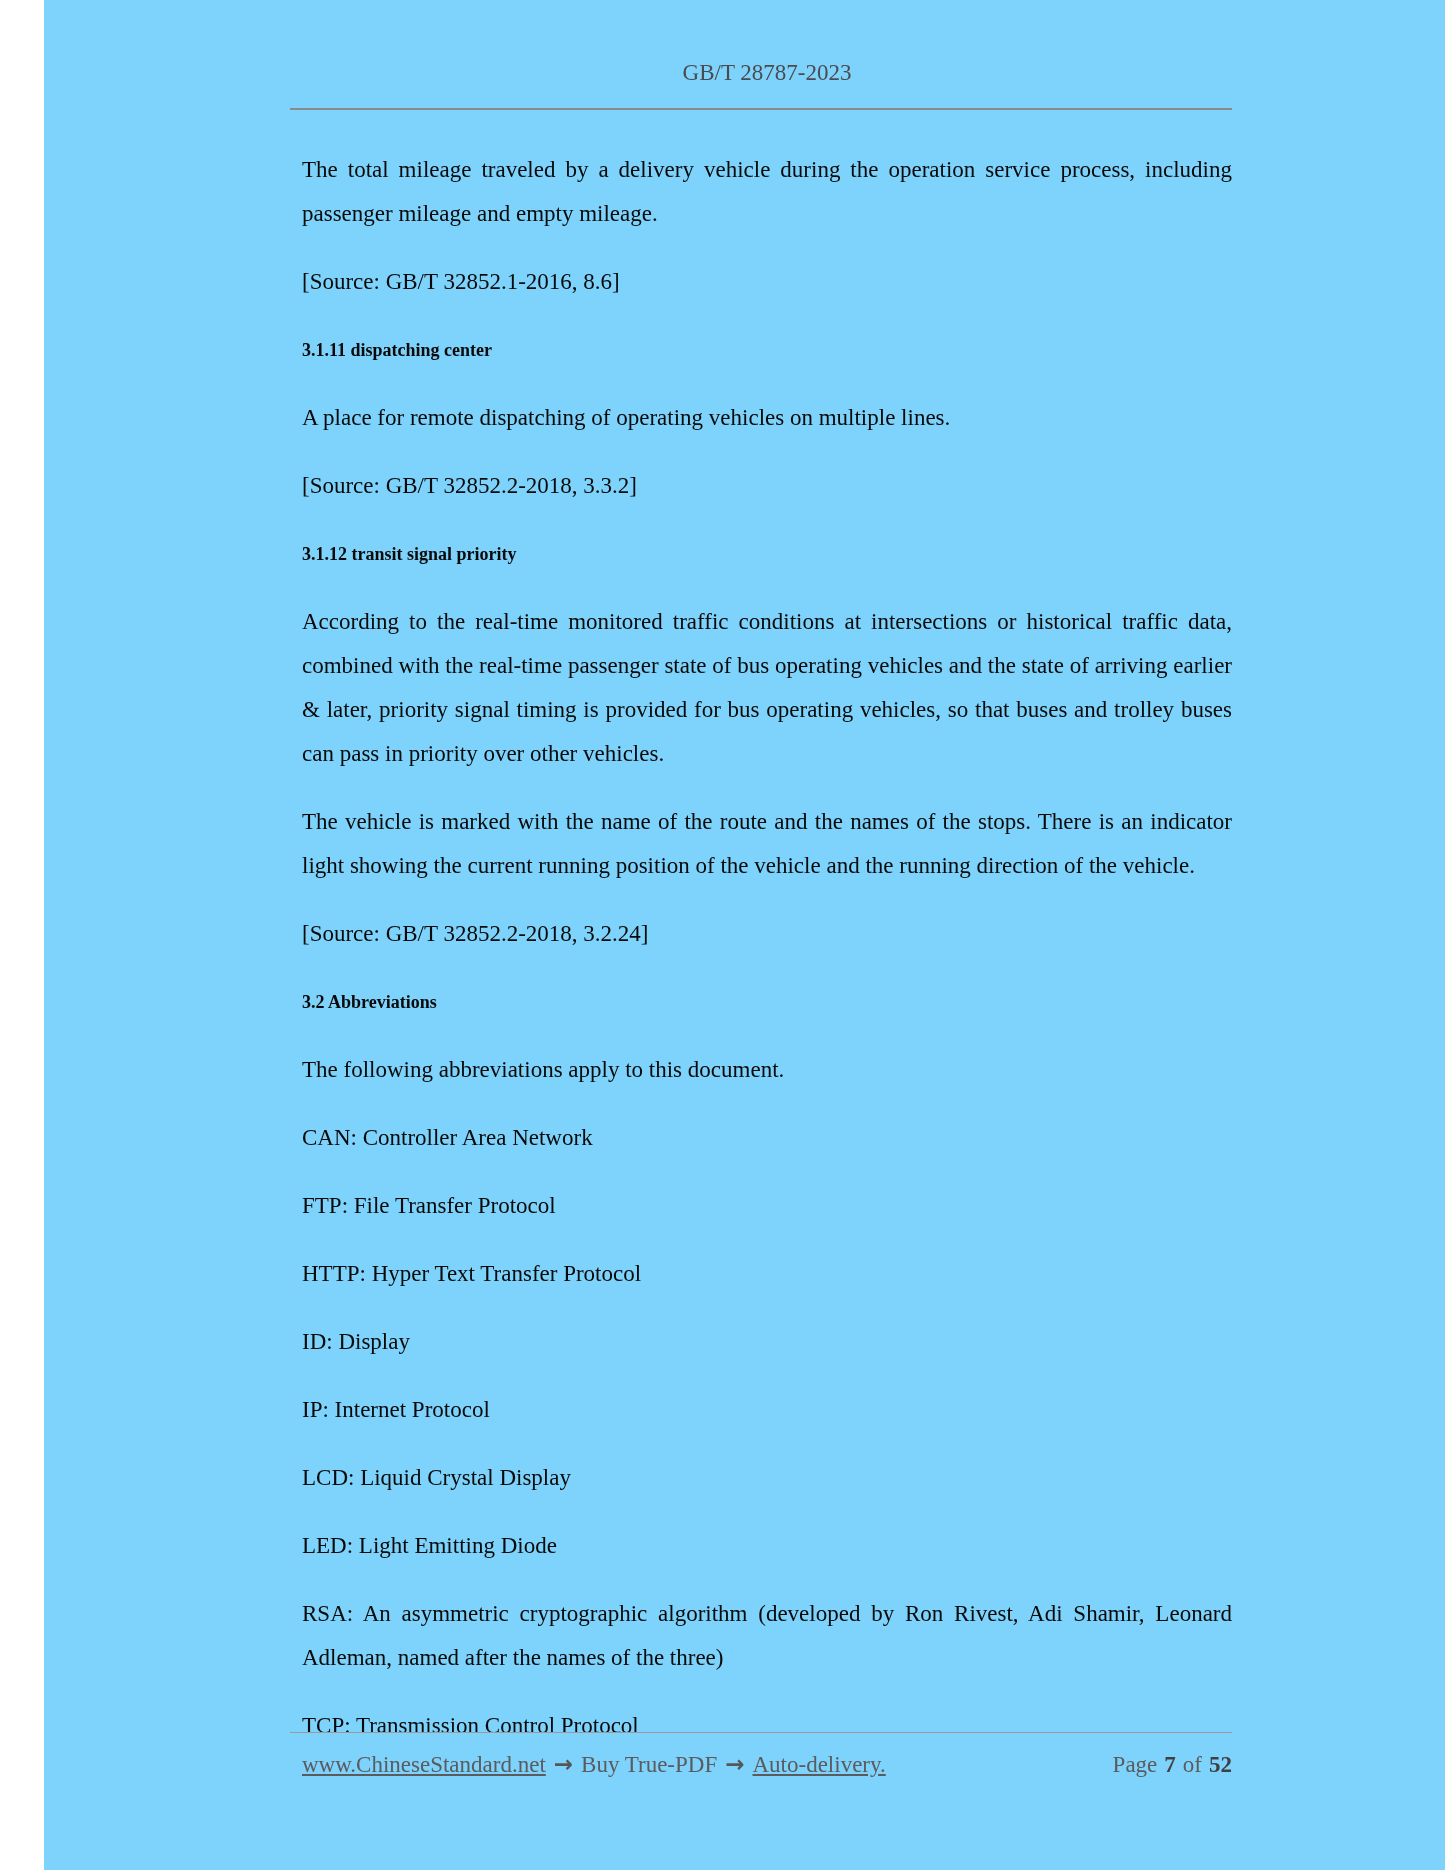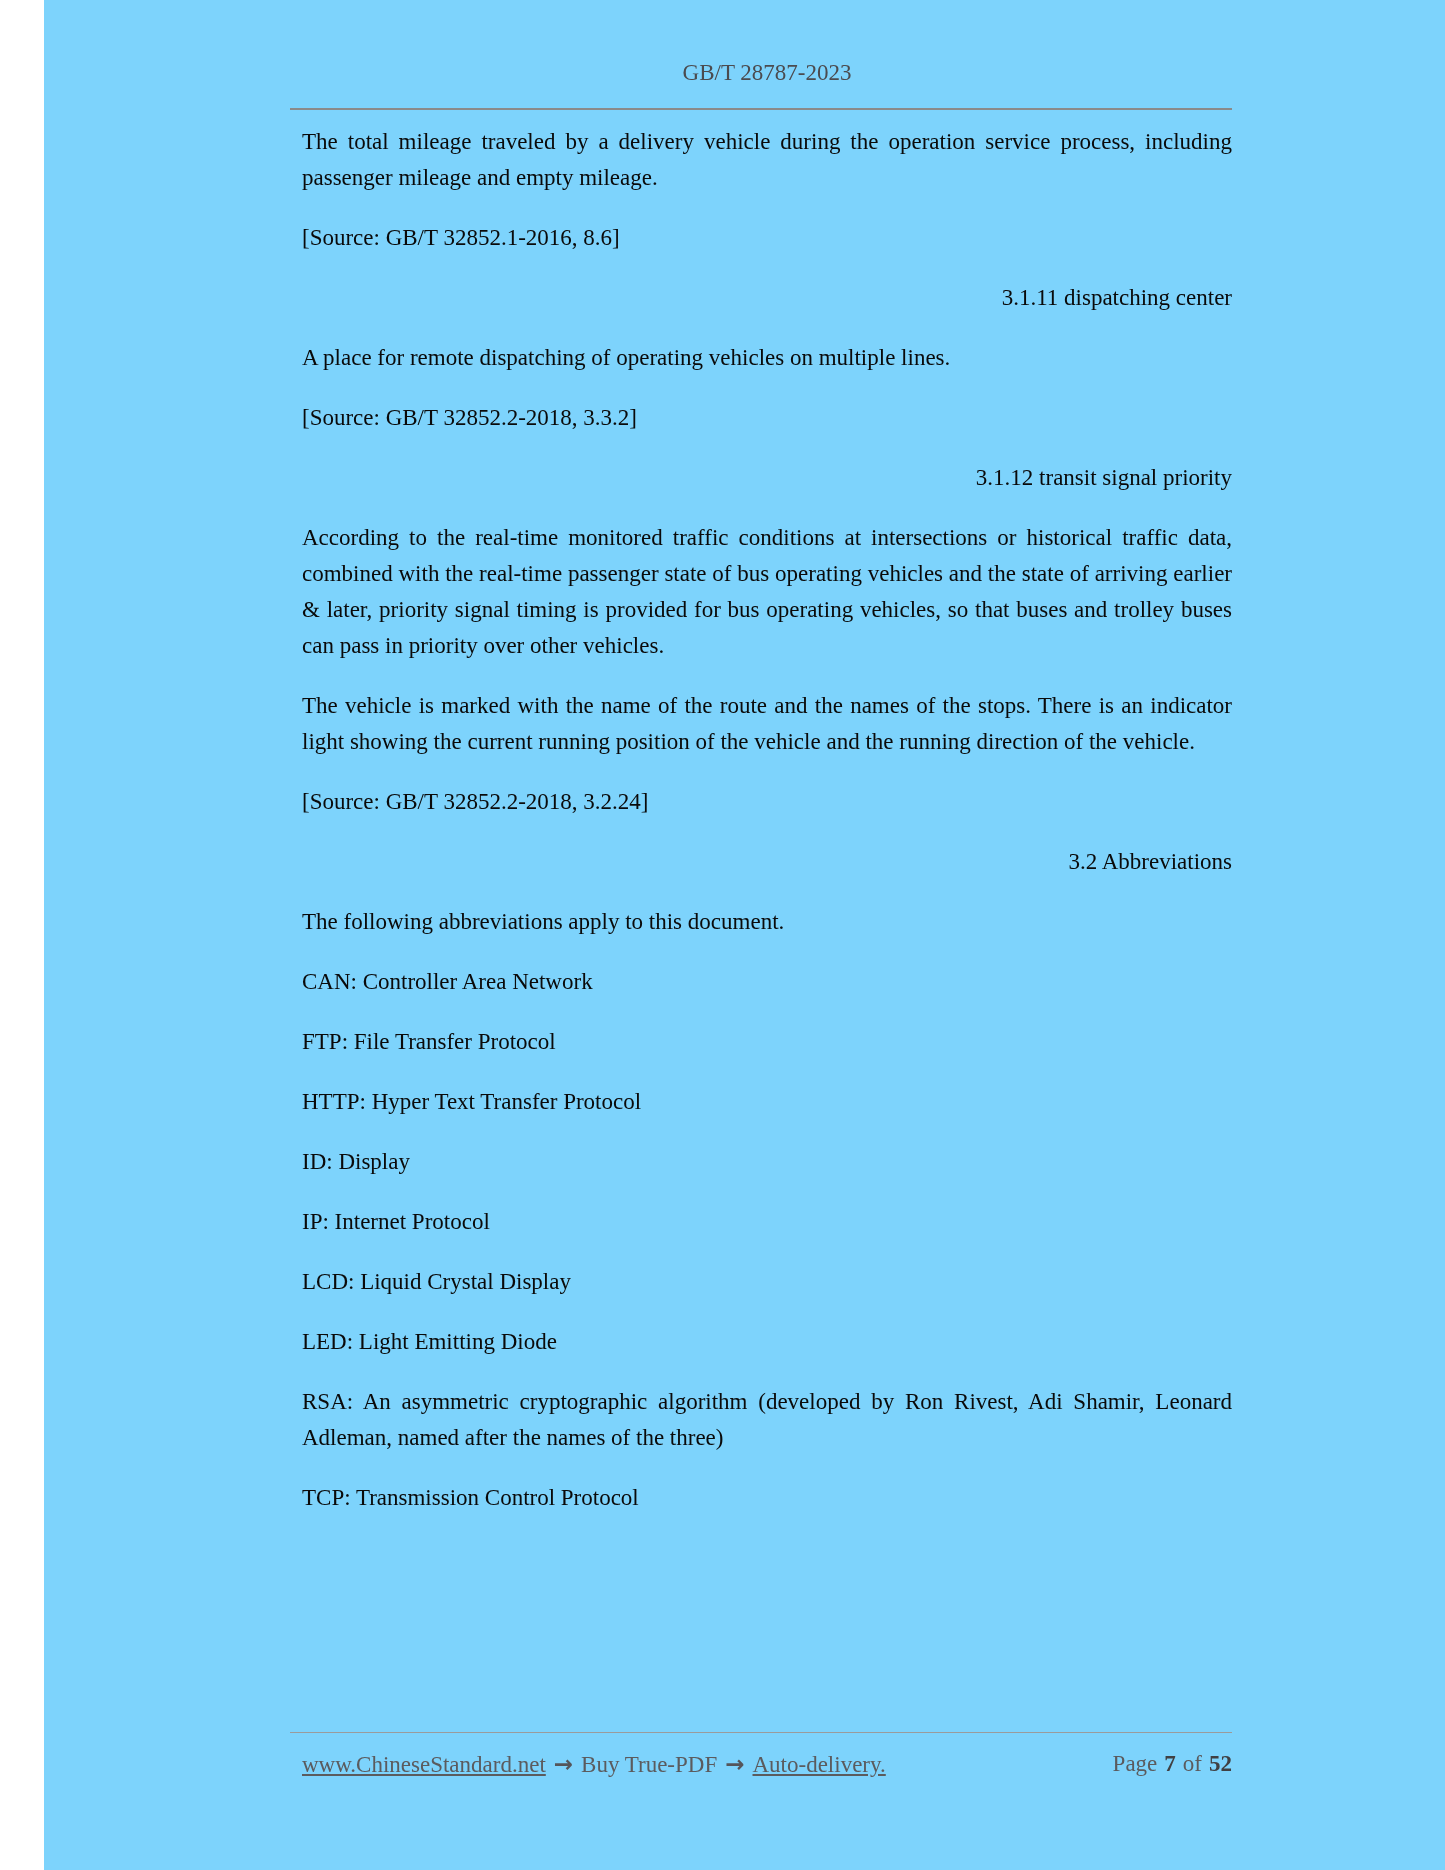--- a/index.html
+++ b/index.html
@@ -24,53 +24,53 @@
   }
   .header-rule {
     position: absolute;
     top: 108px;
     left: 246px;
     width: 942px;
     border-top: 2px solid #8a8a8a;
   }
   .content {
     position: absolute;
-    top: 124px;
+    top: 148px;
     left: 258px;
     width: 930px;
     font-size: 23px;
-    line-height: 36px;
+    line-height: 44px;
     color: #0a0a0a;
   }
   .content p, .content h3 {
     margin: 0 0 24px 0;
     padding: 0;
   }
   .para, .abbr { text-align: justify; }
   .heading {
-    font-size: 23px;
-    font-weight: normal;
-    text-align: right;
+    font-size: 18px;
+    font-weight: bold;
+    text-align: left;
   }
   .source { text-align: left; }
   .footer-rule {
     position: absolute;
     top: 1732px;
     left: 246px;
     width: 942px;
     border-top: 1px solid #9b9b9b;
   }
   .doc-footer {
     position: absolute;
     top: 1748px;
     left: 258px;
     width: 930px;
     display: flex;
     justify-content: space-between;
-    align-items: flex-start;
+    align-items: center;
     font-size: 23px;
     line-height: 32px;
     color: #5b5b5e;
   }
   .footer-left { white-space: nowrap; }
   .footer-link {
     color: #5b5b5e;
     text-decoration: underline;
     cursor: pointer;
   }

